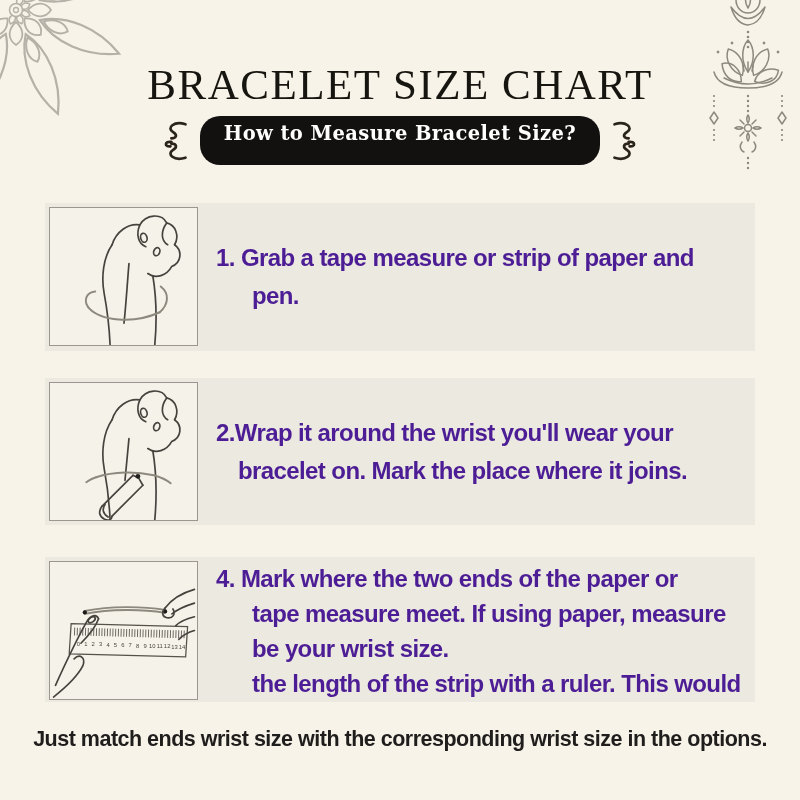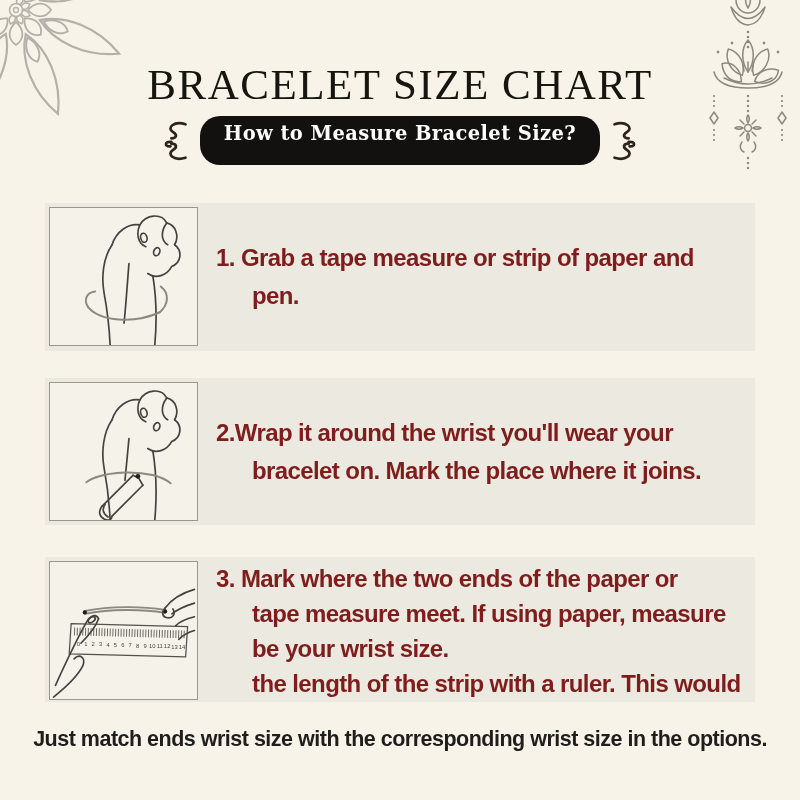--- a/index.html
+++ b/index.html
@@ -27,24 +27,24 @@
   .row1{top:203px;height:148px;}
   .row2{top:378px;height:147px;}
   .row3{top:557px;height:145px;}
   .illu{position:absolute;left:4px;top:4px;width:149px;height:139px;
         background:#f5f2e9;border:1px solid #9b978e;box-sizing:border-box;}
   .illu svg{display:block;width:147px;height:137px;}
   .steptext{position:absolute;left:171px;top:0;height:100%;
             display:flex;flex-direction:column;justify-content:center;}
   .row3 .steptext{justify-content:flex-start;padding-top:4px;}
   .line{font-size:24px;font-weight:bold;letter-spacing:-.6px;
-        line-height:38px;white-space:nowrap;color:#7f1d1d;}
+        line-height:38px;white-space:nowrap;color:#4c1d95;}
   .row3 .line{line-height:35px;}
   .cont{margin-left:36px;}
-  .row2 .cont{margin-left:36px;}
+  .row2 .cont{margin-left:22px;}
 
   
   .footer{position:absolute;top:727px;left:0;width:100%;text-align:center;
           font-size:21.5px;font-weight:bold;letter-spacing:-.5px;
           white-space:nowrap;color:#1f1e1c;}
 
   
   .ink{stroke:#46433e;stroke-width:1.7;fill:none;stroke-linecap:round;stroke-linejoin:round;}
   .tape{stroke:#8d897f;stroke-width:2;fill:none;stroke-linecap:round;}
   .orn{stroke:#8d897f;stroke-width:1.5;fill:none;stroke-linecap:round;stroke-linejoin:round;}
@@ -269,21 +269,21 @@
         <g class="ink">
           <path d="M146,28 C132,32 122,39 116,47"></path>
           <path d="M116,47 C112,51 113,56 118,57 C124,58 127,53 124,48"></path>
           <path d="M146,42 C136,45 128,49 123,53"></path>
           <path d="M146,56 C138,58 131,61 127,65"></path>
           <path d="M146,70 C139,72 134,75 130,79"></path>
         </g>
       </svg>
     </div>
     <div class="steptext">
-      <div class="line">3. Mark where the two ends of the paper or</div>
+      <div class="line">4. Mark where the two ends of the paper or</div>
       <div class="line cont">tape measure meet. If using paper, measure</div>
       <div class="line cont">be your wrist size.</div>
       <div class="line cont">the length of the strip with a ruler. This would</div>
     </div>
   </div>
 
   <div class="footer">Just match ends wrist size with the corresponding wrist size in the options.</div>
 
 </div>
 

